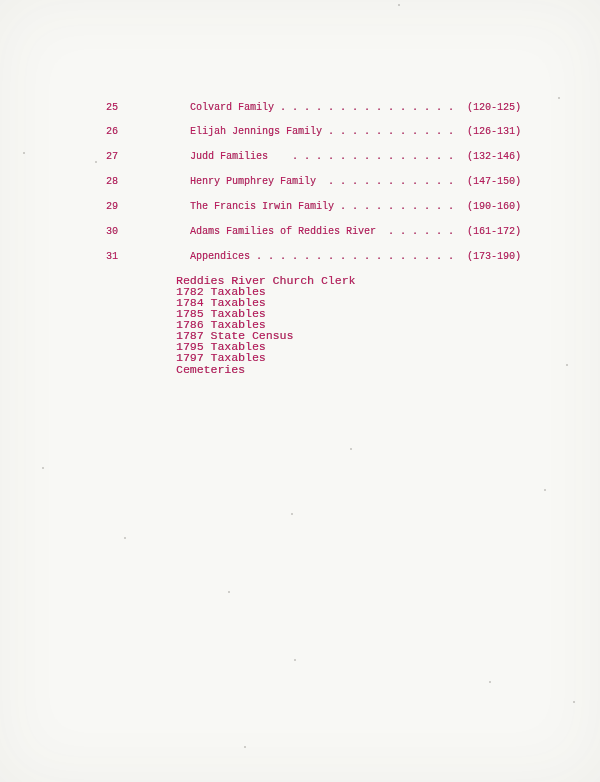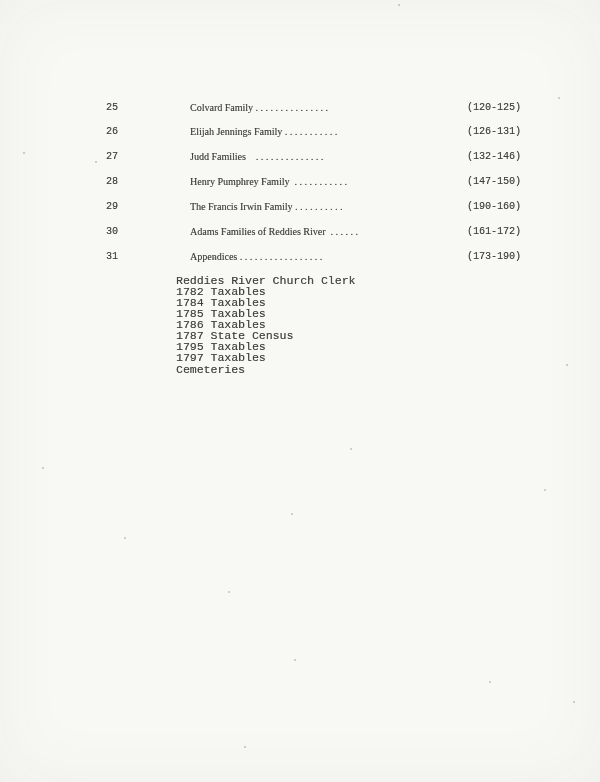--- a/index.html
+++ b/index.html
@@ -3,21 +3,21 @@
 <meta charset="utf-8">
 <style>
   html, body { margin: 0; padding: 0; background: #e9e9e7; }
   .page {
     position: relative;
     width: 600px;
     height: 782px;
     margin: 0 auto;
     background: #f8f8f5;
     font-family: "Liberation Mono", "DejaVu Sans Mono", monospace;
-    color: #404040;
+    color: #be185d;
     overflow: hidden;
   }
   .page::after {
     content: "";
     position: absolute;
     inset: 0;
     box-shadow: inset 0 0 70px rgba(80,75,65,0.05);
     pointer-events: none;
   }
   .toc {
@@ -28,21 +28,21 @@
     font-size: 10px;
   }
   .toc-row {
     position: relative;
     height: 24.85px;
   }
   .toc-row span {
     text-shadow: 0.3px 0.3px 0.4px rgba(55,50,44,0.45);
   }
   .num     { position: absolute; left: 106px; top: 0; }
-  .title-line { position: absolute; left: 190px; top: 0; white-space: pre; font-family: Liberation Serif, serif; }
+  .title-line { position: absolute; left: 190px; top: 0; white-space: pre; }
   .leader  { white-space: pre; letter-spacing: 0; }
   .pages   { position: absolute; left: 467px; top: 0; text-align: right; }
   .appendix {
     position: absolute;
     left: 176px;
     top: 274.5px;
     font-size: 11.5px;
     font-family: Liberation Mono, monospace;
   }
   .appendix-line {

